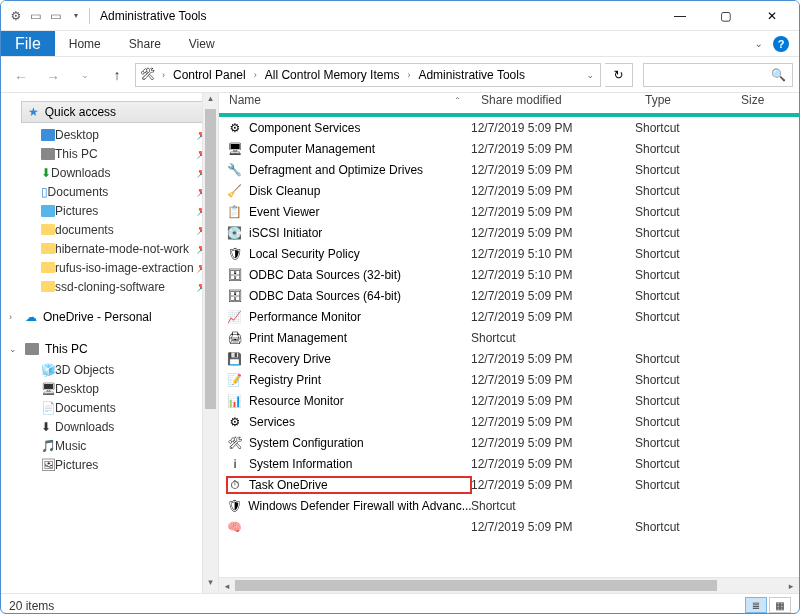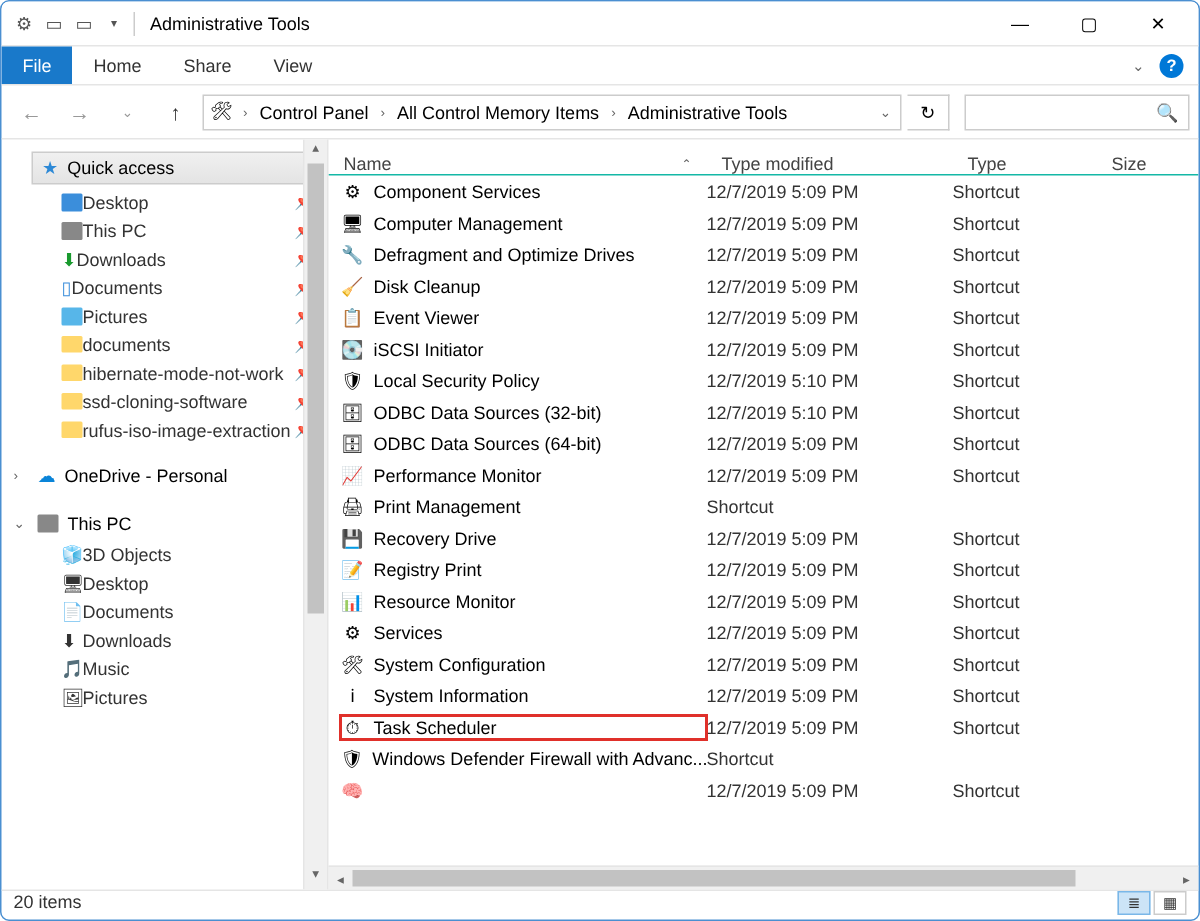--- a/index.html
+++ b/index.html
@@ -5,21 +5,21 @@
   * { box-sizing: border-box; margin: 0; padding: 0; }
   body { font-family: "Segoe UI", Tahoma, sans-serif; font-size: 12px; background: #fff; width: 800px; height: 614px; overflow: hidden; border: 1px solid #4a8fd1; border-radius: 6px; position: relative; }
   .titlebar { height: 30px; display: flex; align-items: center; padding: 0 4px; background: #fff; border-bottom: 1px solid #e5e5e5; }
   .title-icons { display: flex; gap: 6px; align-items: center; padding-left: 4px; }
   .tiny-icon { width: 14px; height: 14px; display: flex; align-items: center; justify-content: center; color: #555; }
   .title-sep { width: 1px; height: 16px; background: #ccc; margin: 0 6px; }
   .window-title { margin-left: 4px; font-size: 12px; }
   .win-controls { margin-left: auto; display: flex; }
   .win-btn { width: 46px; height: 30px; display: flex; align-items: center; justify-content: center; font-size: 12px; }
   .menubar { height: 26px; display: flex; align-items: stretch; border-bottom: 1px solid #e5e5e5; position: relative; }
-  .file-btn { background: #1979ca; color: #fff; padding: 0 14px; display: flex; align-items: center; font-size: 12px; }
+  .file-btn { background: #1979ca; color: #fff; padding: 0 14px; display: flex; align-items: center; font-size: 16px; }
   .menu-item { padding: 0 14px; display: flex; align-items: center; color: #333; }
   .ribbon-right { margin-left: auto; display: flex; align-items: center; gap: 10px; padding-right: 10px; }
   .help-icon { width: 16px; height: 16px; border-radius: 50%; background: #0078d7; color: #fff; display: flex; align-items: center; justify-content: center; font-size: 11px; font-weight: bold; }
   .addrbar { height: 36px; display: flex; align-items: center; border-bottom: 1px solid #e5e5e5; padding: 0 6px; gap: 4px; }
   .nav-btn { width: 28px; height: 28px; display: flex; align-items: center; justify-content: center; color: #999; font-size: 14px; }
   .nav-btn.active { color: #333; }
   .breadcrumb-box { flex: 1; height: 24px; border: 1px solid #ccc; display: flex; align-items: center; padding: 0 4px; gap: 2px; }
   .bc-icon { width: 16px; height: 16px; margin-right: 2px; }
   .bc-item { padding: 0 4px; }
   .bc-chev { color: #666; font-size: 9px; padding: 0 2px; }
@@ -35,40 +35,40 @@
   .star-icon { color: #2d89d6; }
   .folder-icon { width: 14px; height: 11px; background: #ffd76b; border-radius: 1px; display: inline-block; }
   .blue-icon { width: 14px; height: 12px; background: #3b8edb; border-radius: 1px; display: inline-block; }
   .grey-icon { width: 14px; height: 12px; background: #888; border-radius: 1px; display: inline-block; }
   .pic-icon { width: 14px; height: 12px; background: #57b6e9; border-radius: 1px; display: inline-block; }
   .cloud-icon { color: #0a84d8; }
   .sidebar-scroll { position: absolute; right: 0; top: 0; width: 16px; height: 100%; background: #f0f0f0; border-left: 1px solid #e5e5e5; display: flex; flex-direction: column; }
   .sidebar-scroll .sbtn { height: 16px; text-align: center; font-size: 9px; color: #666; }
   .sidebar-scroll .sthumb { margin: 0 2px; background: #c2c2c2; height: 300px; }
   .main { flex: 1; display: flex; flex-direction: column; }
-  .col-headers { display: flex; border-bottom: 1px solid #14b8a6; height: 24px; align-items: flex-end; color: #444; }
+  .col-headers { display: flex; border-bottom: 4px solid #14b8a6; height: 24px; align-items: flex-start; color: #444; }
   .col { padding: 0 10px; display: flex; align-items: center; gap: 4px; }
   .col.name { width: 252px; }
   .col.date { width: 164px; }
   .col.type { width: 96px; }
   .col.size { flex: 1; text-align: right; padding-right: 20px; }
   .sort-chev { font-size: 8px; color: #666; margin-left: auto; }
   .file-list { flex: 1; overflow: hidden; }
   .file-row { display: flex; align-items: center; height: 21px; padding-left: 8px; }
   .file-row.highlight .name-cell { outline: 2px solid #e0302a; outline-offset: -1px; }
   .cell { overflow: hidden; white-space: nowrap; text-overflow: ellipsis; }
   .name-cell { width: 244px; display: flex; align-items: center; gap: 6px; }
   .date-cell { width: 164px; color: #333; }
   .type-cell { width: 96px; color: #333; }
   .fic { width: 16px; height: 16px; display: inline-flex; align-items: center; justify-content: center; font-size: 12px; }
   .hscroll { height: 16px; background: #f0f0f0; border-top: 1px solid #e5e5e5; display: flex; align-items: center; }
   .hscroll .sbtn { width: 16px; text-align: center; font-size: 9px; color: #666; }
   .hscroll .track { flex: 1; position: relative; height: 100%; }
   .hscroll .hthumb { position: absolute; left: 0; width: 88%; top: 2px; bottom: 2px; background: #c2c2c2; }
-  .statusbar { position: absolute; bottom: 0; left: 0; right: 0; height: 20px; border-top: 1px solid #e5e5e5; display: flex; align-items: flex-start; padding: 0 8px; font-size: 12px; color: #333; }
+  .statusbar { position: absolute; bottom: 0; left: 0; right: 0; height: 20px; border-top: 1px solid #e5e5e5; display: flex; align-items: flex-end; padding: 0 8px; font-size: 12px; color: #333; }
   .status-right { margin-left: auto; display: flex; gap: 2px; }
   .view-btn { width: 22px; height: 16px; border: 1px solid #ccc; display: flex; align-items: center; justify-content: center; font-size: 10px; }
   .view-btn.active { background: #cce4f7; border-color: #7ab7e8; }
 </style>
 </head>
 <body>
 
 <div class="titlebar">
   <div class="title-icons">
     <span class="tiny-icon">⚙</span>
@@ -154,26 +154,26 @@
           <span>documents</span>
           <span class="pin">📌</span>
         </div>
         <div class="side-item">
           <span class="folder-icon"></span>
           <span>hibernate-mode-not-work</span>
           <span class="pin">📌</span>
         </div>
         <div class="side-item">
           <span class="folder-icon"></span>
+          <span>rufus-iso-image-extraction</span>
+          <span class="pin">📌</span>
+        </div>
+        <div class="side-item">
+          <span class="folder-icon"></span>
           <span>ssd-cloning-software</span>
-          <span class="pin">📌</span>
-        </div>
-        <div class="side-item">
-          <span class="folder-icon"></span>
-          <span>rufus-iso-image-extraction</span>
           <span class="pin">📌</span>
         </div>
       </div>
     <div style="height:10px;"></div>
     <div class="side-group-hdr">
       <span class="chev">›</span>
       <span class="cloud-icon">☁</span>
       <span>OneDrive - Personal</span>
     </div>
     <div style="height:10px;"></div>
@@ -214,21 +214,21 @@
       <div class="sbtn" style="margin-top:auto;">▾</div>
     </div>
   </div>
 
   <div class="main">
     <div class="col-headers">
       <div class="col name">
         <span>Name</span>
         <span class="sort-chev">⌃</span>
       </div>
-      <div class="col date">Type modified</div>
+      <div class="col date">Share modified</div>
       <div class="col type">Type</div>
       <div class="col size">Size</div>
     </div>
     <div class="file-list" id="file-list">
         <div class="file-row">
           <div class="cell name-cell">
             <span class="fic">⚙</span>
             <span>Component Services</span>
           </div>
           <div class="cell date-cell">12/7/2019 5:09 PM</div>
@@ -357,21 +357,21 @@
           <div class="cell name-cell">
             <span class="fic">ℹ</span>
             <span>System Information</span>
           </div>
           <div class="cell date-cell">12/7/2019 5:09 PM</div>
           <div class="cell type-cell">Shortcut</div>
         </div>
         <div class="file-row highlight">
           <div class="cell name-cell">
             <span class="fic">⏱</span>
-            <span>Task Scheduler</span>
+            <span>Task OneDrive</span>
           </div>
           <div class="cell date-cell">12/7/2019 5:09 PM</div>
           <div class="cell type-cell">Shortcut</div>
         </div>
         <div class="file-row">
           <div class="cell name-cell">
             <span class="fic">🛡</span>
             <span>Windows Defender Firewall with Advanc...</span>
           </div>
           <div class="cell type-cell">Shortcut</div>

